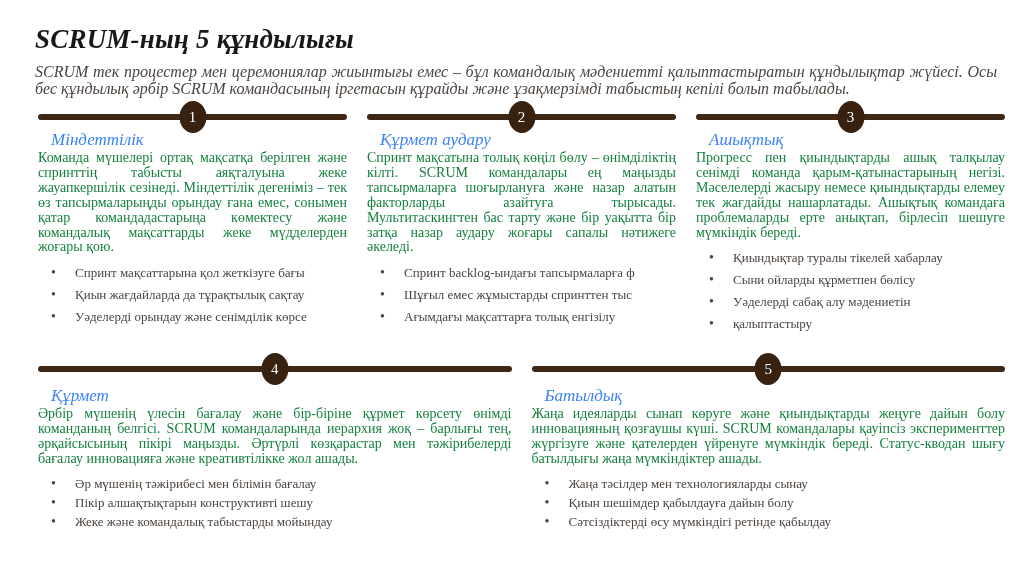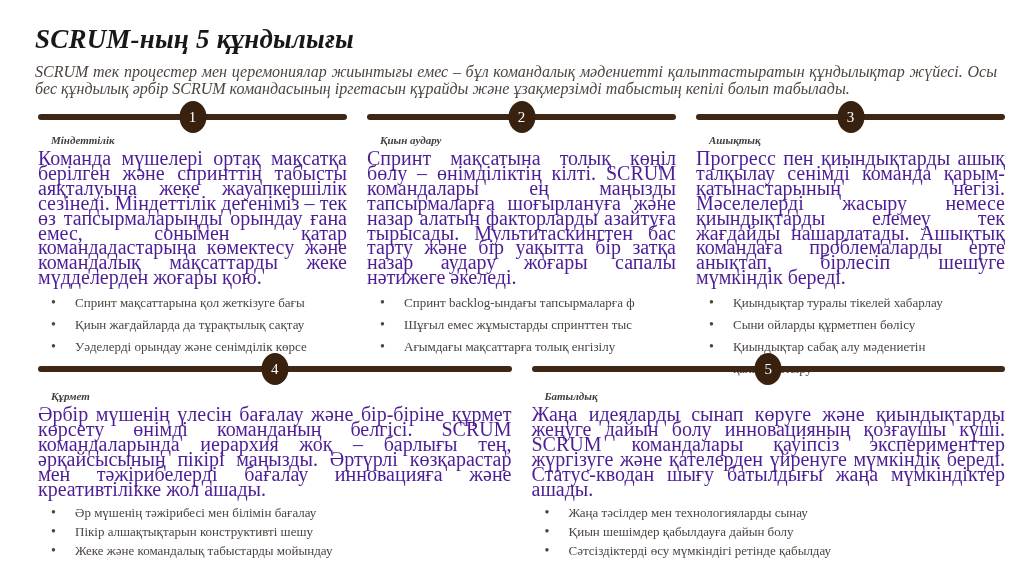--- a/index.html
+++ b/index.html
@@ -28,26 +28,26 @@
     position:absolute; left:50%; top:50%; transform:translate(-50%,-50%);
     width:27px; height:32px; background:#38220f; border-radius:50%;
     color:#ffffff; display:flex; align-items:center; justify-content:center;
     font-size:15px; line-height:1;
   }
   .cols { display:flex; gap:20px; width:967px; margin-left:3px; }
   .cols-top { margin-top:-2px; height:212px; }
   .cols-bottom { margin-top:2px;justify-content:flex-end; }
   .col { flex:1; min-width:0; }
   .col-heading {
-    margin:2px 0 2px 13px; font-size:11px; line-height:18px;
-    font-style:italic; font-weight:bold; color:#404040;
+    margin:2px 0 2px 13px; font-size:17px; line-height:18px;
+    font-style:italic; font-weight:normal; color:#3b82f6;
   }
   .col-body {
-    margin:0; font-size:20px; line-height:14.9px; text-align:justify;
-    color:#4c1d95;
+    margin:0; font-size:14px; line-height:14.9px; text-align:justify;
+    color:#15803d;
   }
   .bullets { list-style:none; margin:10px 0 0 0; padding:0; }
   .bullets li {
     position:relative; padding-left:37px; margin-bottom:7px;
     font-size:13px; line-height:15px; white-space:nowrap; overflow:hidden;
     color:#4c443f;
   }
   .cols-bottom .bullets { margin-top:9px; }
   .cols-bottom .bullets li { margin-bottom:4px; }
   .bullets li::before {
@@ -84,36 +84,36 @@
       <h3 class="col-heading">Міндеттілік</h3>
       <p class="col-body">Команда мүшелері ортақ мақсатқа берілген және спринттің табысты аяқталуына жеке жауапкершілік сезінеді. Міндеттілік дегеніміз – тек өз тапсырмаларыңды орындау ғана емес, сонымен қатар командадастарыңа көмектесу және командалық мақсаттарды жеке мүдделерден жоғары қою.</p>
       <ul class="bullets">
         <li>Спринт мақсаттарына қол жеткізуге бағы</li>
         <li>Қиын жағдайларда да тұрақтылық сақтау</li>
         <li>Уәделерді орындау және сенімділік көрсе</li>
       </ul>
     </div>
 
     <div class="col">
-      <h3 class="col-heading">Қиын аудару</h3>
+      <h3 class="col-heading">Құрмет аудару</h3>
       <p class="col-body">Спринт мақсатына толық көңіл бөлу – өнімділіктің кілті. SCRUM командалары ең маңызды тапсырмаларға шоғырлануға және назар алатын факторларды азайтуға тырысады. Мультитаскингтен бас тарту және бір уақытта бір затқа назар аудару жоғары сапалы нәтижеге әкеледі.</p>
       <ul class="bullets">
         <li>Спринт backlog-ындағы тапсырмаларға ф</li>
         <li>Шұғыл емес жұмыстарды спринттен тыс</li>
         <li>Ағымдағы мақсаттарға толық енгізілу</li>
       </ul>
     </div>
 
     <div class="col">
       <h3 class="col-heading">Ашықтық</h3>
       <p class="col-body">Прогресс пен қиындықтарды ашық талқылау сенімді команда қарым-қатынастарының негізі. Мәселелерді жасыру немесе қиындықтарды елемеу тек жағдайды нашарлатады. Ашықтық командаға проблемаларды ерте анықтап, бірлесіп шешуге мүмкіндік береді.</p>
       <ul class="bullets">
         <li>Қиындықтар туралы тікелей хабарлау</li>
         <li>Сыни ойларды құрметпен бөлісу</li>
-        <li>Қиындықтар сабақ алу мәдениетін</li>
+        <li>Уәделерді сабақ алу мәдениетін</li>
         <li>қалыптастыру</li>
       </ul>
     </div>
 
   </div>
 
   <div class="timeline tl2">
     <div class="seg">
       <div class="bar"></div>
       <div class="marker">4</div>

